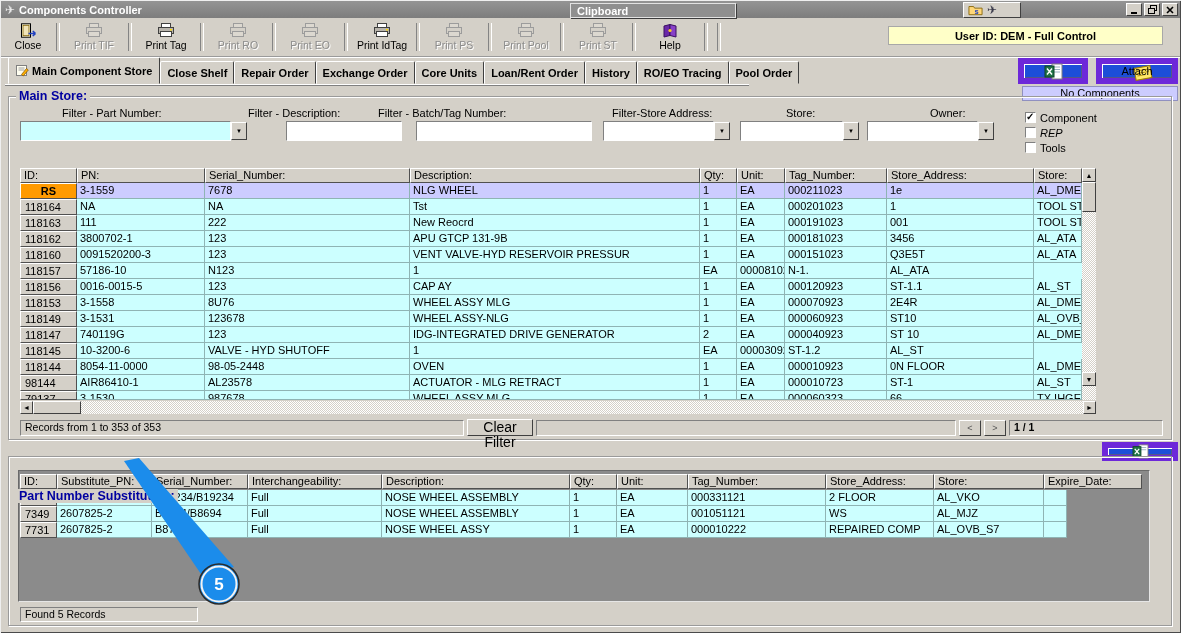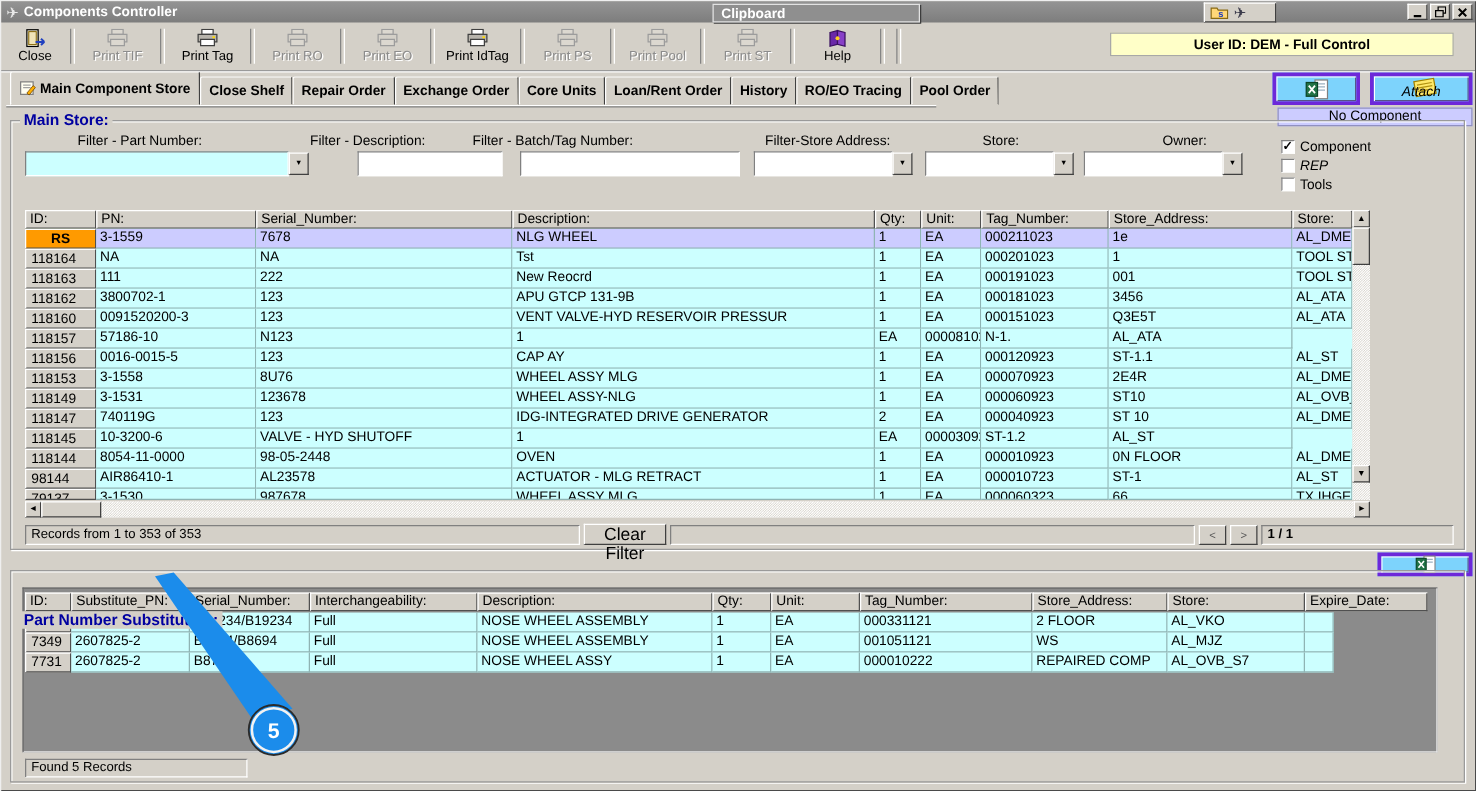--- a/index.html
+++ b/index.html
@@ -41,22 +41,22 @@
     font-weight:bold;text-align:center;line-height:19px;box-sizing:border-box;}
 
   
   .tabrow{left:8px;top:58px;height:26px;display:flex;align-items:flex-end;}
   .tab{height:21px;padding:0 6px;background:#d4d0c8;border:1px solid;border-color:#ffffff #404040 transparent #ffffff;
     border-radius:2px 2px 0 0;display:flex;align-items:center;gap:3px;font-weight:bold;white-space:nowrap;}
   .tab.active{height:25px;z-index:2;padding:0 7px;}
   .tab .tab-icon{display:none;line-height:0;}
   .tab.active .tab-icon{display:inline-block;}
   .tabline{left:5px;top:84px;width:744px;height:2px;border-top:1px solid #ffffff;border-bottom:1px solid #808080;box-sizing:border-box;}
-  .lavbtn{background:#7dd3fc;border:3px solid #6d28d9;box-shadow:inset 1px 1px 0 #ffffff,inset -1px -1px 0 #555588;
-    display:flex;align-items:center;justify-content:center;box-sizing:border-box;font-style:italic;}
+  .lavbtn{background:#1d4ed8;border:6px solid #6d28d9;box-shadow:inset 1px 1px 0 #ffffff,inset -1px -1px 0 #555588;
+    display:flex;align-items:center;justify-content:center;box-sizing:border-box;}
   .notreat{left:1022px;top:86px;width:156px;height:15px;background:#ccccff;border:1px solid #9090c0;
     text-align:center;line-height:13px;box-sizing:border-box;}
 
   
   .groupbox{border:1px solid #9a9a9a;box-shadow:inset 1px 1px 0 #ffffff, 1px 1px 0 #ffffff;box-sizing:border-box;}
   .grouplabel{background:#d4d0c8;padding:0 3px;font-weight:bold;font-size:12.5px;color:#0000a0;z-index:2;}
 
   .flabel{color:#000;}
   .combo{height:20px;display:flex;}
   .combo .cfield{flex:1;border:1px solid;border-color:#808080 #ffffff #ffffff #808080;background:#fff;box-sizing:border-box;}
@@ -341,21 +341,21 @@
           <g transform="rotate(-10 13 9)">
             <rect x="5" y="3" width="16" height="12" fill="#ffe96a" stroke="#a08000"></rect>
             <line x1="7" y1="6" x2="19" y2="6" stroke="#b09010"></line>
             <line x1="7" y1="8.5" x2="19" y2="8.5" stroke="#b09010"></line>
             <line x1="7" y1="11" x2="15" y2="11" stroke="#b09010"></line>
           </g>
         </svg>
     </span>
     <span class="abs" style="left:0;right:0;bottom:1px;text-align:center;">Attach</span>
   </div>
-  <div class="abs notreat">No Component</div>
+  <div class="abs notreat">No Components</div>
 
   <div class="abs groupbox" style="left:8px;top:96px;width:1164px;height:344px;"></div>
   <div class="abs grouplabel" style="left:16px;top:89px;">Main Store:</div>
 
   <div class="abs flabel" style="left:62px;top:107px;">Filter - Part Number:</div>
   <div class="abs flabel" style="left:248px;top:107px;">Filter - Description:</div>
   <div class="abs flabel" style="left:378px;top:107px;">Filter - Batch/Tag Number:</div>
   <div class="abs flabel" style="left:612px;top:107px;">Filter-Store Address:</div>
   <div class="abs flabel" style="left:786px;top:107px;">Store:</div>
   <div class="abs flabel" style="left:930px;top:107px;">Owner:</div>

